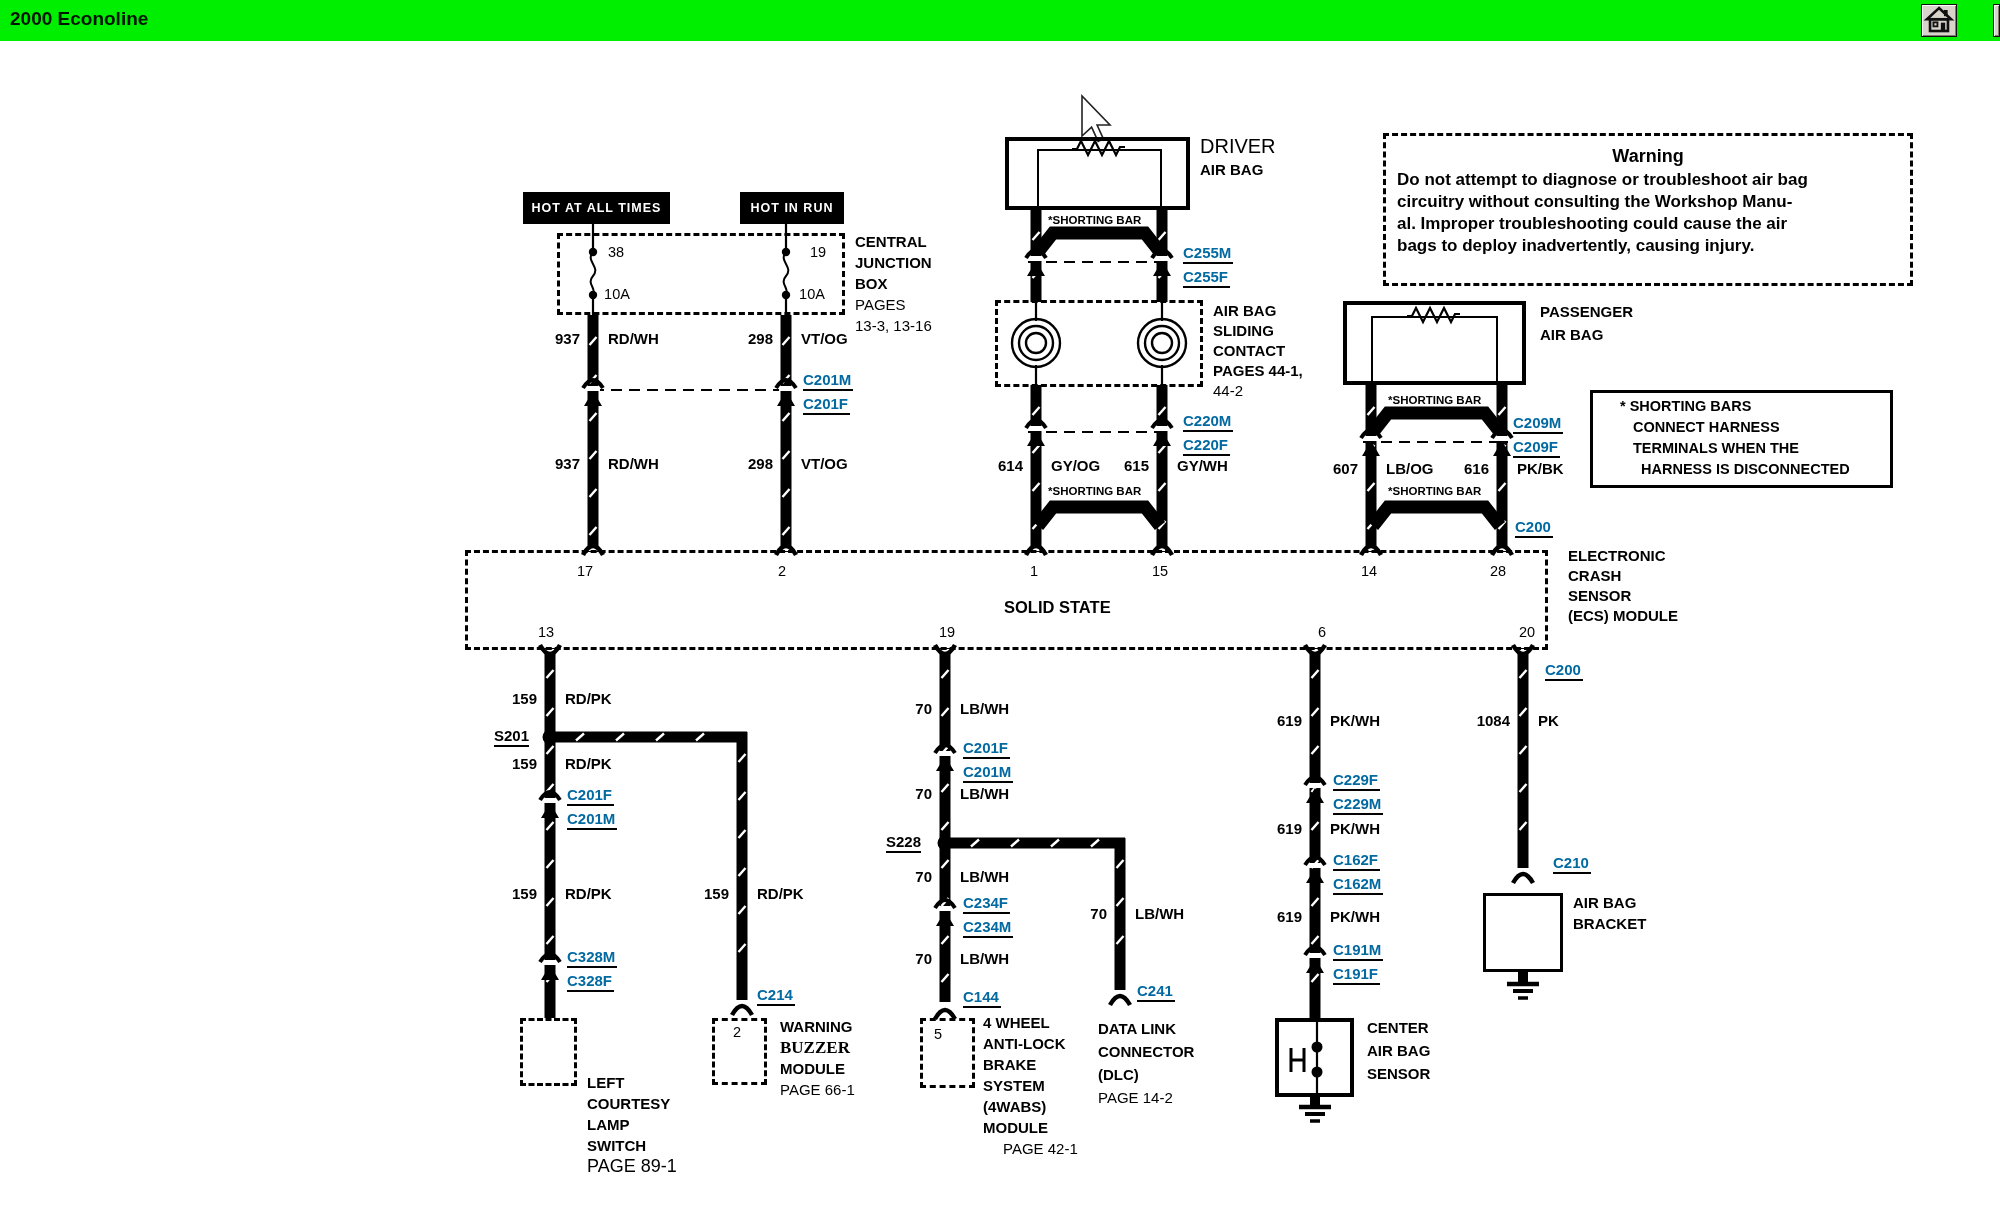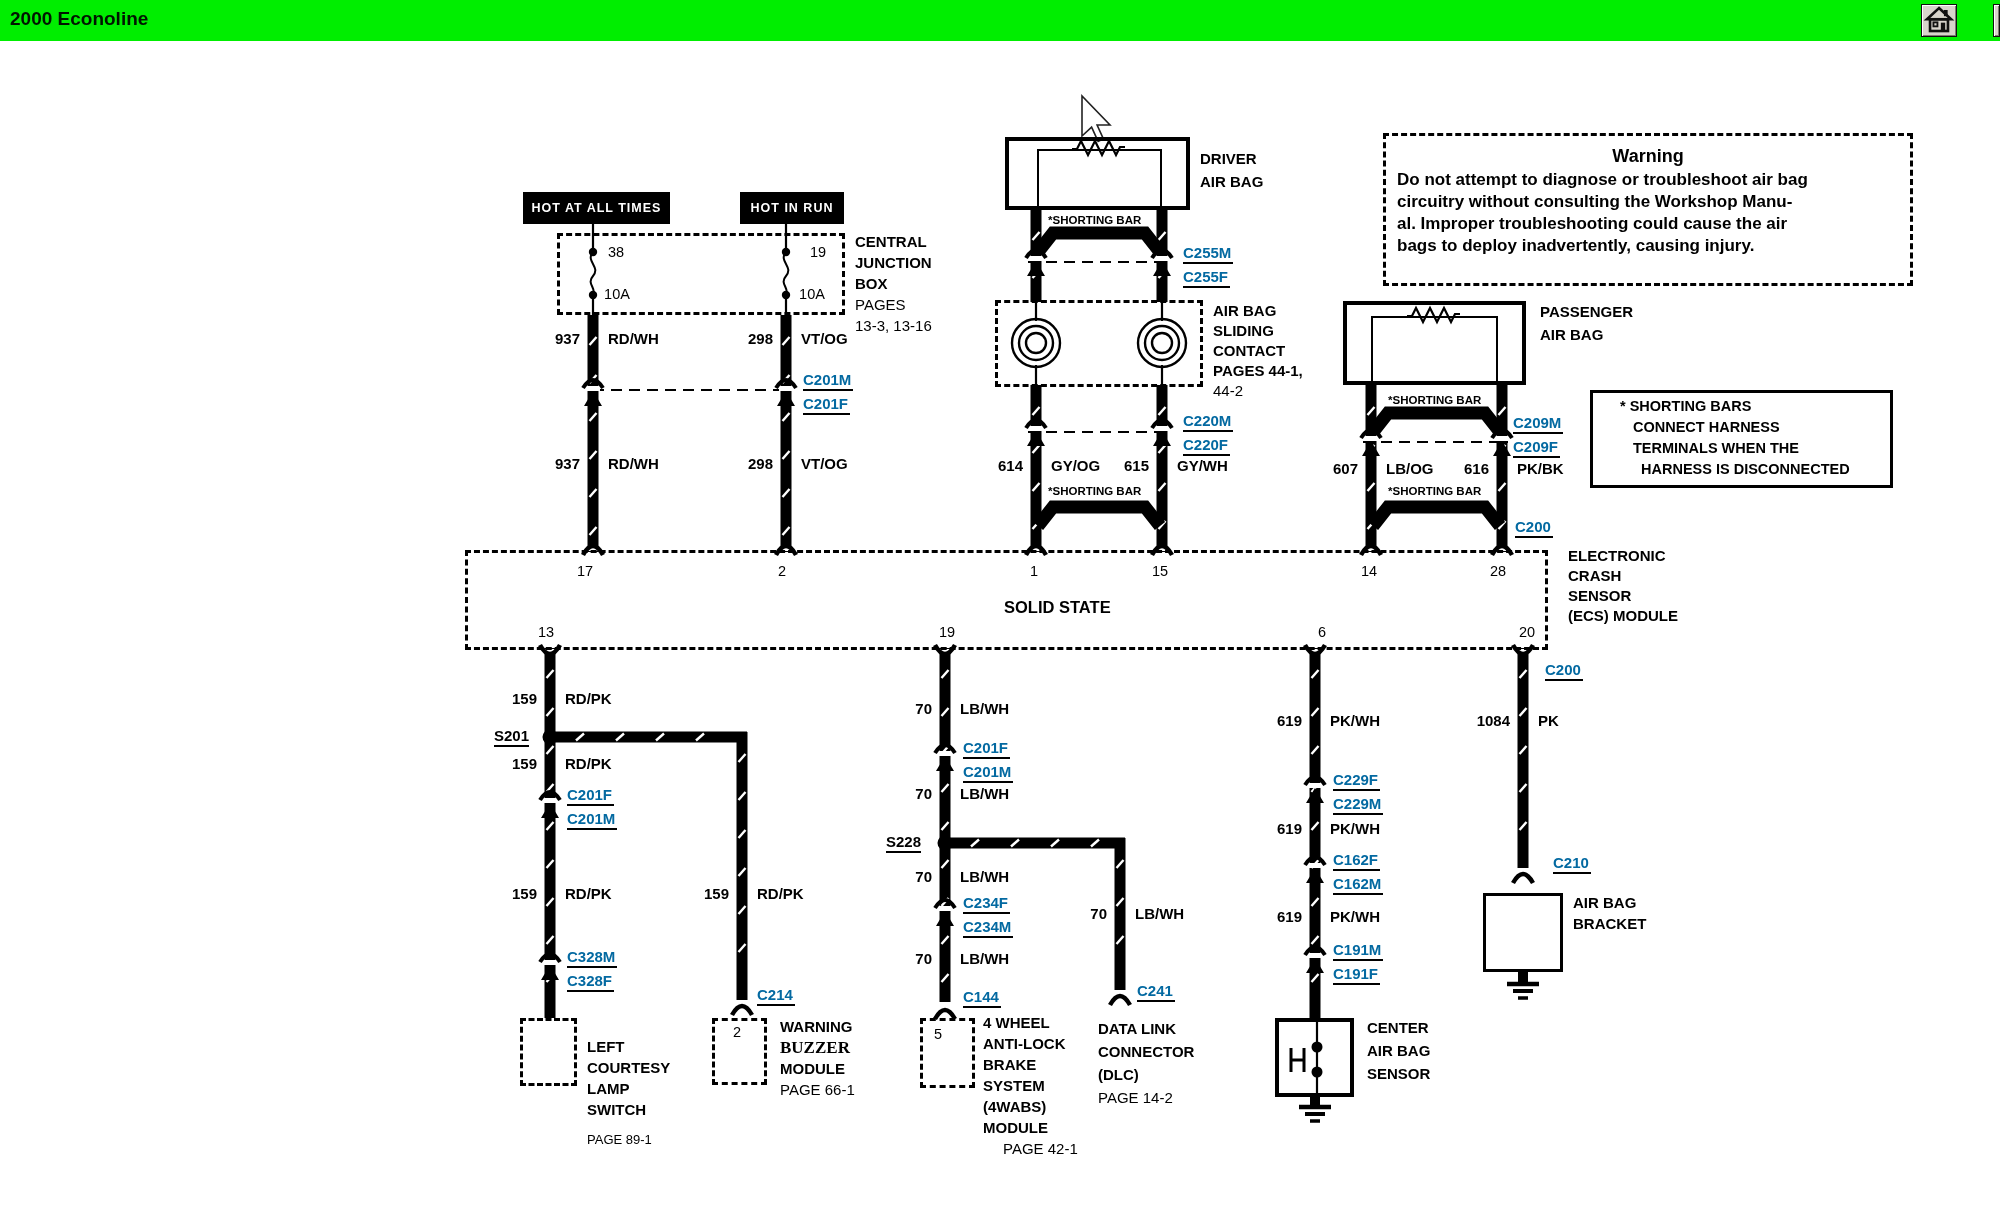--- a/index.html
+++ b/index.html
@@ -259,21 +259,21 @@
       <div style="position: absolute; left: 995px; top: 300px; width: 208px; height: 87px; border: 3px dashed rgb(0, 0, 0);"></div>
       <div style="position: absolute; left: 465px; top: 550px; width: 1083px; height: 100px; border: 3px dashed rgb(0, 0, 0);"></div>
       <div style="position: absolute; left: 520px; top: 1018px; width: 57px; height: 68px; border: 3px dashed rgb(0, 0, 0);"></div>
       <div style="position: absolute; left: 712px; top: 1018px; width: 55px; height: 67px; border: 3px dashed rgb(0, 0, 0);"></div>
       <div style="position: absolute; left: 920px; top: 1018px; width: 55px; height: 70px; border: 3px dashed rgb(0, 0, 0);"></div>
       <div style="position: absolute; left: 1275px; top: 1018px; width: 79px; height: 79px; border: 4px solid rgb(0, 0, 0);"></div>
       <div style="position: absolute; left: 1483px; top: 893px; width: 80px; height: 79px; border: 3px solid rgb(0, 0, 0);"></div>
       <div class=" banner" style="position: absolute; left: 523px; top: 192px; width: 147px; height: 32px;">HOT AT ALL TIMES</div>
       <div class=" banner" style="position: absolute; left: 740px; top: 192px; width: 104px; height: 32px;">HOT IN RUN</div>
       <div style="position: absolute; left: 1200px; top: 135px;">
-        <div class="ln" style="font-size: 15px; line-height: 23px; font-weight: 700; margin-top: 12px;">DRIVER</div>
+        <div class="ln" style="font-size: 20px; line-height: 23px; font-weight: 400;">DRIVER</div>
         <div class="ln" style="font-size: 15px; line-height: 23px; font-weight: 700;">AIR BAG</div>
       </div>
       <div style="position: absolute; left: 1540px; top: 300px;">
         <div class="ln" style="font-size: 15px; line-height: 23px; font-weight: 700;">PASSENGER</div>
         <div class="ln" style="font-size: 15px; line-height: 23px; font-weight: 700;">AIR BAG</div>
       </div>
       <div style="position: absolute; left: 1213px; top: 301px;">
         <div class="ln" style="font-size: 15px; line-height: 20px; font-weight: 700;">AIR BAG</div>
         <div class="ln" style="font-size: 15px; line-height: 20px; font-weight: 700;">SLIDING</div>
         <div class="ln" style="font-size: 15px; line-height: 20px; font-weight: 700;">CONTACT</div>
@@ -289,26 +289,26 @@
       </div>
       <div style="position: absolute; left: 1568px; top: 546px;">
         <div class="ln" style="font-size: 15px; line-height: 20px; font-weight: 700;">ELECTRONIC</div>
         <div class="ln" style="font-size: 15px; line-height: 20px; font-weight: 700;">CRASH</div>
         <div class="ln" style="font-size: 15px; line-height: 20px; font-weight: 700;">SENSOR</div>
         <div class="ln" style="font-size: 15px; line-height: 20px; font-weight: 700;">(ECS) MODULE</div>
       </div>
       <div style="position: absolute; left: 1004px; top: 597px;">
         <div class="ln" style="font-size: 16.5px; line-height: 20px; font-weight: 700;">SOLID STATE</div>
       </div>
-      <div style="position: absolute; left: 587px; top: 1036px;">
+      <div style="position: absolute; left: 587px; top: 1072px;">
         <div class="ln" style="font-size: 15px; line-height: 21px; font-weight: 700;">LEFT</div>
         <div class="ln" style="font-size: 15px; line-height: 21px; font-weight: 700;">COURTESY</div>
         <div class="ln" style="font-size: 15px; line-height: 21px; font-weight: 700;">LAMP</div>
         <div class="ln" style="font-size: 15px; line-height: 21px; font-weight: 700;">SWITCH</div>
-        <div class="ln" style="font-size: 13px; line-height: 21px; font-weight: 400; margin-top: 9px;">PAGE 89-1</div>
+        <div class="ln" style="font-size: 18px; line-height: 21px; font-weight: 400;">PAGE 89-1</div>
       </div>
       <div style="position: absolute; left: 780px; top: 1016px;">
         <div class="ln" style="font-size: 15px; line-height: 21px; font-weight: 700;">WARNING</div>
         <div class="ln" style="font-size: 17px; line-height: 21px; font-weight: 700; font-family: Liberation Serif, serif;">BUZZER</div>
         <div class="ln" style="font-size: 15px; line-height: 21px; font-weight: 700;">MODULE</div>
         <div class="ln" style="font-size: 15px; line-height: 21px; font-weight: 400;">PAGE 66-1</div>
       </div>
       <div style="position: absolute; left: 983px; top: 1012px;">
         <div class="ln" style="font-size: 15px; line-height: 21px; font-weight: 700;">4 WHEEL</div>
         <div class="ln" style="font-size: 15px; line-height: 21px; font-weight: 700;">ANTI-LOCK</div>

